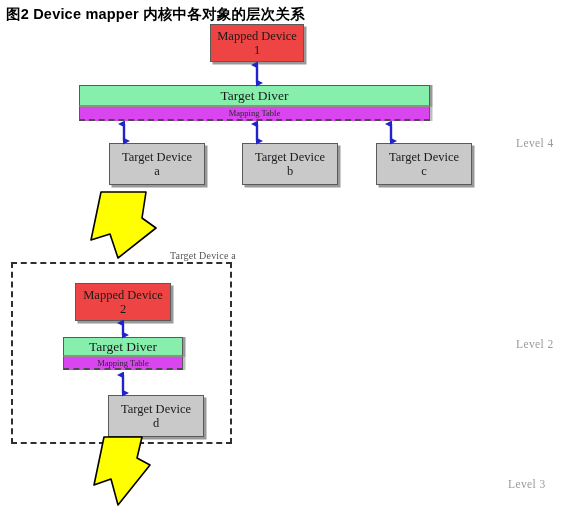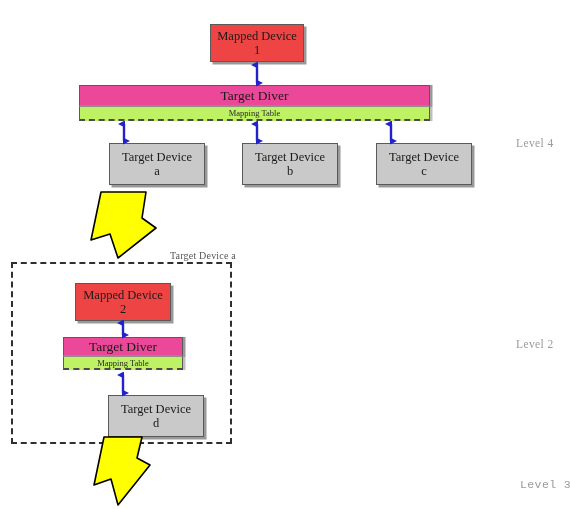--- a/index.html
+++ b/index.html
@@ -59,35 +59,35 @@
   }
 
   
   .driver-wrap {
     position: absolute;
     box-sizing: border-box;
   }
   .driver-main {
     box-sizing: border-box;
     width: 100%;
-    background: #ec4899;
+    background: #86efac;
     border: 1px solid #5a5a5a;
     border-bottom: 2px solid #8f8f86;
     text-align: center;
     font-size: 13.5px;
     color: #1a1a1a;
     display: flex;
     align-items: center;
     justify-content: center;
     box-shadow: 2.5px 0 0 rgba(70,70,70,0.55);
   }
   .driver-table {
     box-sizing: border-box;
     width: 100%;
-    background: #bef264;
+    background: #d946ef;
     border-left: 1px solid #5a5a5a;
     border-right: 1px solid #5a5a5a;
     border-bottom: 2px dashed #4a4a4a;
     text-align: center;
     font-size: 8.5px;
     color: #2b2b2b;
     display: flex;
     align-items: center;
     justify-content: center;
     box-shadow: 2.5px 0 0 rgba(70,70,70,0.35);
@@ -126,20 +126,21 @@
     width: 570px;
     height: 509px;
     pointer-events: none;
   }
 </style>
 </head>
 <body>
 
 <div id="canvas">
 
+  <div class="title">图2 Device mapper 内核中各对象的层次关系</div>
 
   <div class="box mapped" style="left:210px; top:24px; width:94px; height:38px;">
     <div>Mapped Device</div>
     <div>1</div>
   </div>
 
   <div class="driver-wrap" style="left:79px; top:85px; width:351px;">
     <div class="driver-main" style="height:22px;">
       <span>Target  Diver</span>
     </div>
@@ -183,21 +184,21 @@
     </div>
   </div>
 
   <div class="box tdevice" style="left:75px; top:395px; width:96px; height:42px;">
     <div>Target Device</div>
     <div>d</div>
   </div>
 
   <div class="level-label" style="left:516px; top:338px;">Level 2</div>
 
-  <div class="level-label" style="left:520px; top:478px;font-family:Liberation Mono, monospace;">Level 3</div>
+  <div class="level-label" style="left:508px; top:478px;">Level 3</div>
 
   <svg class="arrow-layer" viewBox="0 0 570 509" xmlns="http://www.w3.org/2000/svg">
 
     <defs>
       <marker id="bh-up" markerWidth="7" markerHeight="7" refX="3.5" refY="6" orient="auto-start-reverse" markerUnits="userSpaceOnUse">
         <path d="M3.5,0 L7,7 L0,7 Z" fill="#2222cc"></path>
       </marker>
     </defs>
 
     <g>

